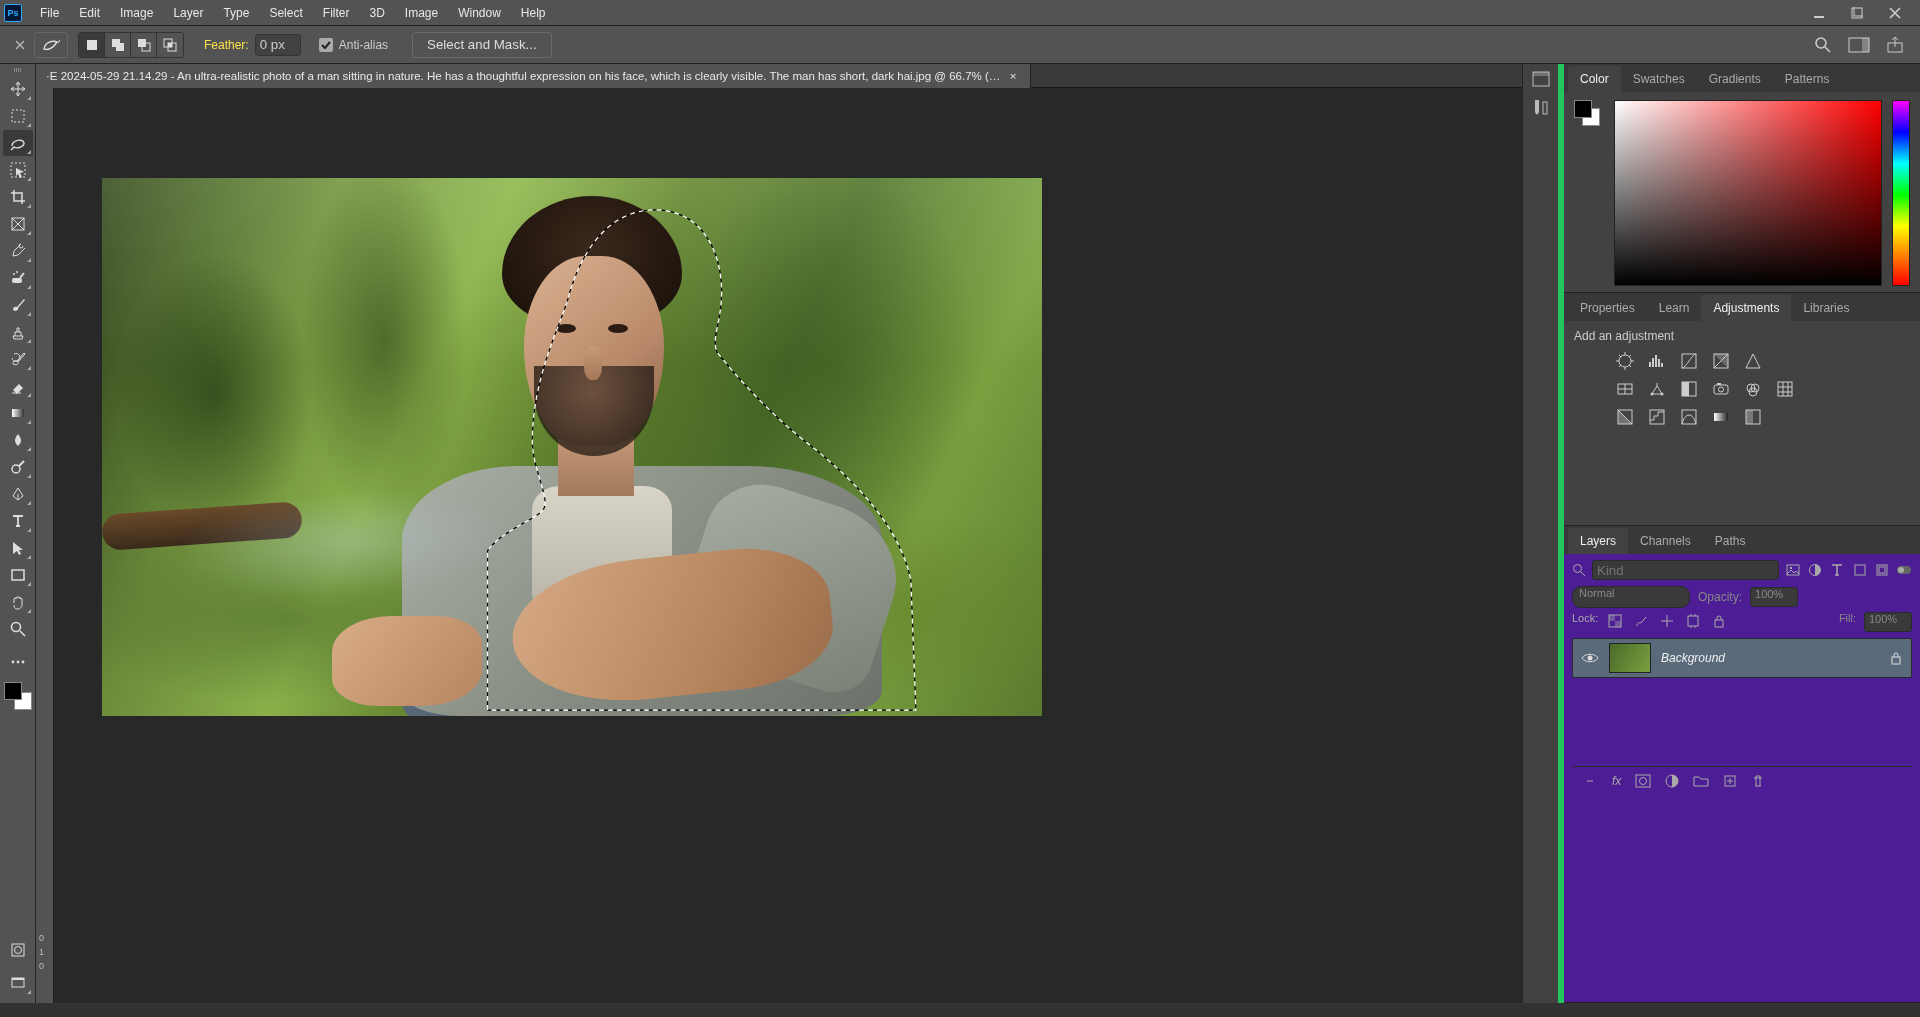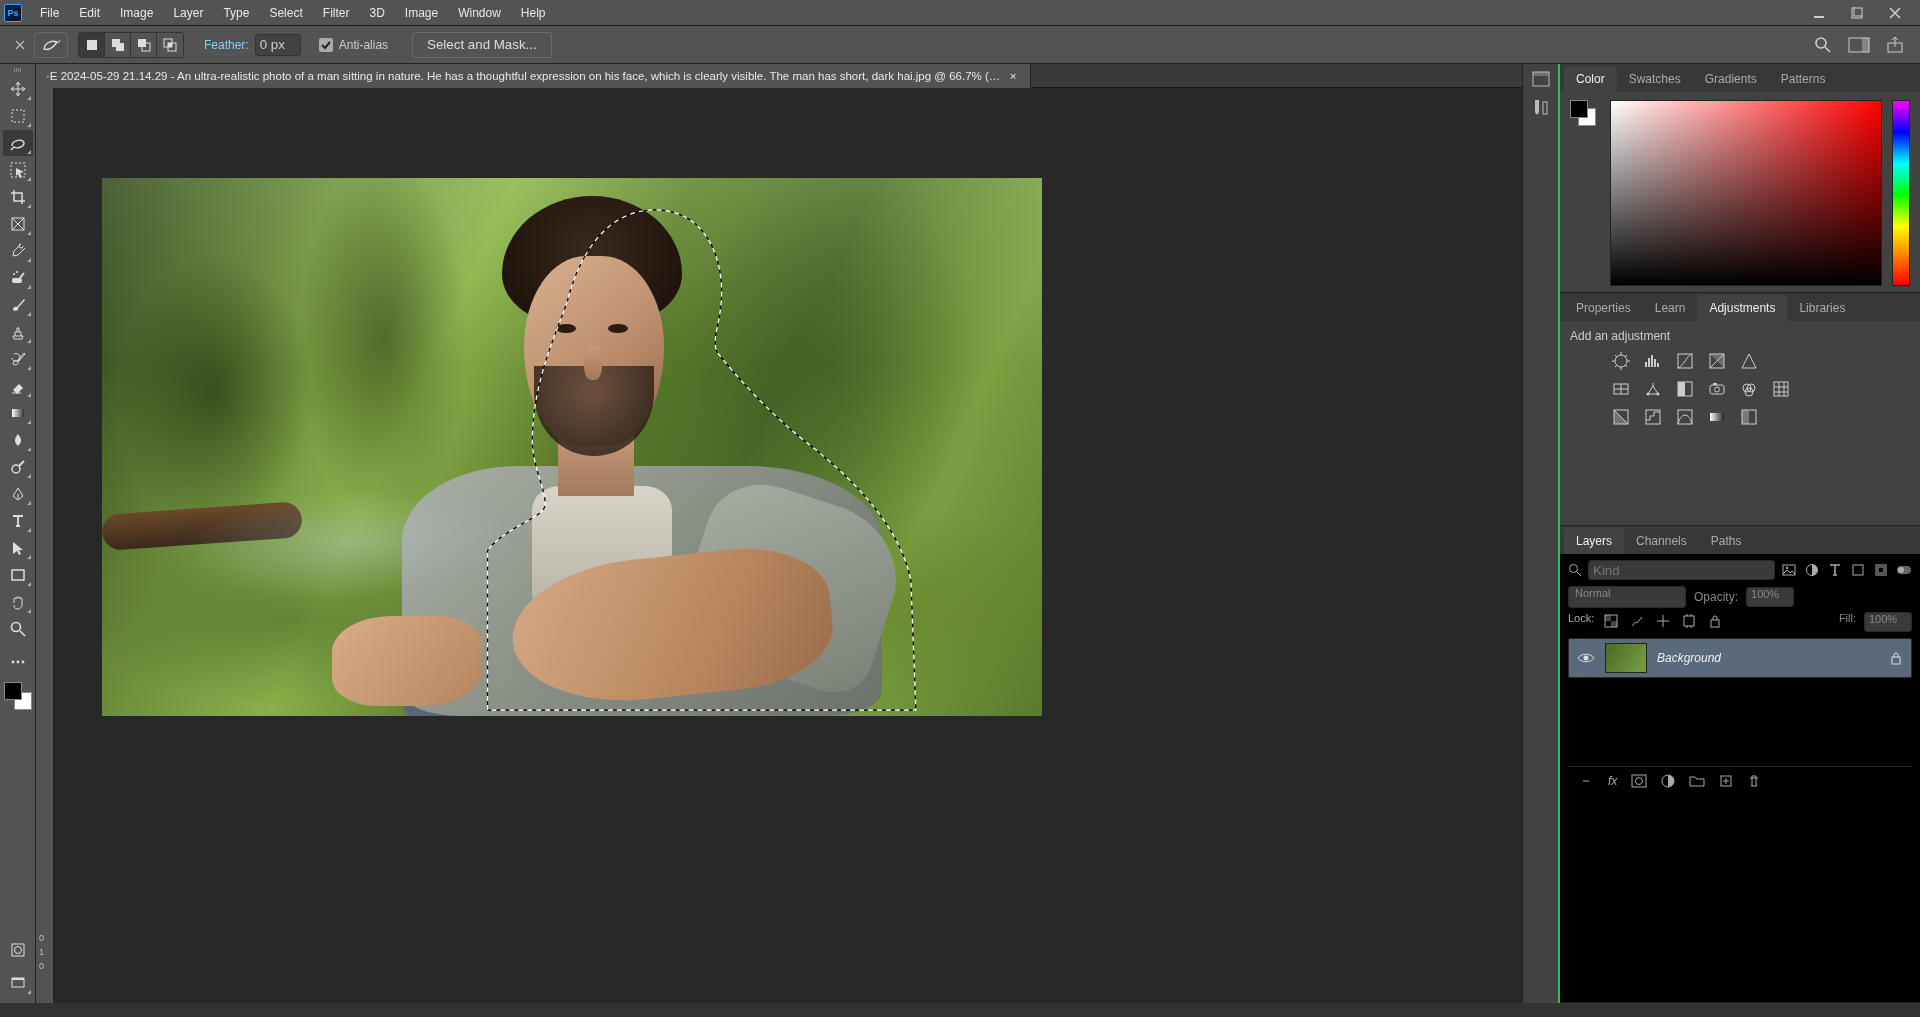--- a/index.html
+++ b/index.html
@@ -14,21 +14,21 @@
 .win-btn { width:26px; height:16px; display:flex; align-items:center; justify-content:center; color:#ccc; }
 
 
 .optionsbar { height:38px; background:#535353; display:flex; align-items:center; padding:0 6px; border-bottom:1px solid #222; }
 .optionsbar .tool-preview { width:34px; height:26px; background:#535353; border:1px solid #666; border-radius:3px; display:flex; align-items:center; justify-content:center; margin-right:10px; }
 .sel-mode { display:flex; gap:0; border:1px solid #333; border-radius:3px; overflow:hidden; margin-right:20px; }
 .sel-mode div { width:26px; height:24px; background:#535353; display:flex; align-items:center; justify-content:center; border-right:1px solid #333; }
 .sel-mode div:last-child { border-right:none; }
 .sel-mode div.active { background:#3a3a3a; }
 .sel-mode svg { width:14px; height:14px; }
-.opt-label { color:#7dd3fc; margin-right:6px; }
+.opt-label { color:#fde047; margin-right:6px; }
 .opt-input { width:46px; height:22px; background:#424242; border:1px solid #333; color:#ccc; padding:0 4px; border-radius:3px; margin-right:18px; }
 .checkbox { width:14px; height:14px; background:#aaa; border-radius:2px; display:inline-flex; align-items:center; justify-content:center; margin-right:6px; }
 .checkbox svg { width:10px; height:10px; }
 .opt-btn { height:26px; padding:0 14px; background:#535353; border:1px solid #6a6a6a; border-radius:3px; color:#ddd; margin-left:24px; }
 .optionsbar .right-icons { margin-left:auto; display:flex; gap:16px; align-items:center; padding-right:10px; }
 
 
 .main { display:flex; height:939px; }
 .toolbox { width:36px; background:#535353; display:flex; flex-direction:column; align-items:center; padding-top:4px; border-right:1px solid #222; }
 .toolbox .collapse-grip { width:36px; height:8px; display:flex; justify-content:center; gap:1px; }
@@ -84,21 +84,21 @@
 
 
 .selection { position:absolute; left:200px; top:24px; width:640px; height:518px; pointer-events:none; }
 .selection path { fill:none; stroke:#fff; stroke-width:1.2; stroke-dasharray:5 4; }
 .selection path.b { stroke:#000; stroke-dashoffset:5; }
 
 
 .dock-strip { width:36px; background:#424242; border-left:1px solid #222; display:flex; flex-direction:column; align-items:center; padding-top:6px; gap:10px; }
 
 
-.panels { width:362px; background:#000000; display:flex; flex-direction:column; border-left:2px solid #22c55e; }
+.panels { width:362px; background:#4c1d95; display:flex; flex-direction:column; border-left:6px solid #22c55e; }
 .panel-group { border-bottom:1px solid #222; }
 .panel-tabs { height:28px; background:#383838; display:flex; align-items:flex-end; padding:0 4px; }
 .ptab { padding:6px 12px 6px; color:#aaa; font-size:12px; cursor:default; }
 .ptab.active { background:#424242; color:#eee; border-top-left-radius:3px; border-top-right-radius:3px; }
 .panel-body { background:#424242; padding:8px 10px; }
 
 
 .color-body { display:flex; gap:10px; height:200px; }
 .color-swatches { width:30px; position:relative; }
 .color-swatches .bg2 { position:absolute; left:8px; top:8px; width:18px; height:18px; background:#fff; border:1px solid #888; }
@@ -111,21 +111,21 @@
 .adj-label { color:#ccc; margin-bottom:8px; font-size:12px; }
 .adj-row { display:flex; gap:10px; margin-bottom:8px; padding-left:40px; }
 .adj-ico { width:22px; height:20px; display:flex; align-items:center; justify-content:center; color:#c8c8c8; }
 
 
 .layers-body { padding:6px 8px 8px; }
 .lyr-filter-row { display:flex; align-items:center; gap:6px; margin-bottom:6px; }
 .lyr-filter-row input { flex:0 0 64px; height:20px; background:#3a3a3a; border:1px solid #2a2a2a; color:#aaa; padding:0 4px; border-radius:3px; }
 .lyr-filter-row .fi { width:20px; height:20px; display:flex; align-items:center; justify-content:center; color:#aaa; }
 .lyr-mode-row { display:flex; align-items:center; gap:8px; margin-bottom:4px; }
-.lyr-select { width:118px; height:22px; background:#3a3a3a; border:1px solid #2a2a2a; color:#888; padding:0 6px; border-radius:3px; font-size:11px; }
+.lyr-select { width:118px; height:22px; background:#3a3a3a; border:1px solid #2a2a2a; color:#888; padding:0 6px; border-radius:9px; font-size:11px; }
 .lyr-num { width:48px; height:20px; background:#3a3a3a; border:1px solid #2a2a2a; color:#888; padding:0 4px; border-radius:3px; font-size:11px; }
 .lyr-lock-row { display:flex; align-items:flex-start; gap:8px; margin-bottom:6px; color:#aaa; font-size:11px; }
 .lyr-lock-row .li { width:18px; height:18px; display:flex; align-items:center; justify-content:center; }
 .layer-item { height:40px; background:#5a6a7a; display:flex; align-items:center; gap:10px; padding:0 8px; border:1px solid #2a2a2a; border-radius:2px; }
 .layer-item .thumb { width:42px; height:30px; background:linear-gradient(120deg,#4a6a2a,#7aa040); border:1px solid #222; }
 .layer-item .name { font-style:italic; color:#eee; }
 .layer-item .lock2 { margin-left:auto; }
 .layer-footer { height:28px; display:flex; align-items:center; justify-content:flex-start; gap:14px; padding:0 10px; border-top:1px solid #2a2a2a; color:#aaa; margin-top:88px; }
 
 

